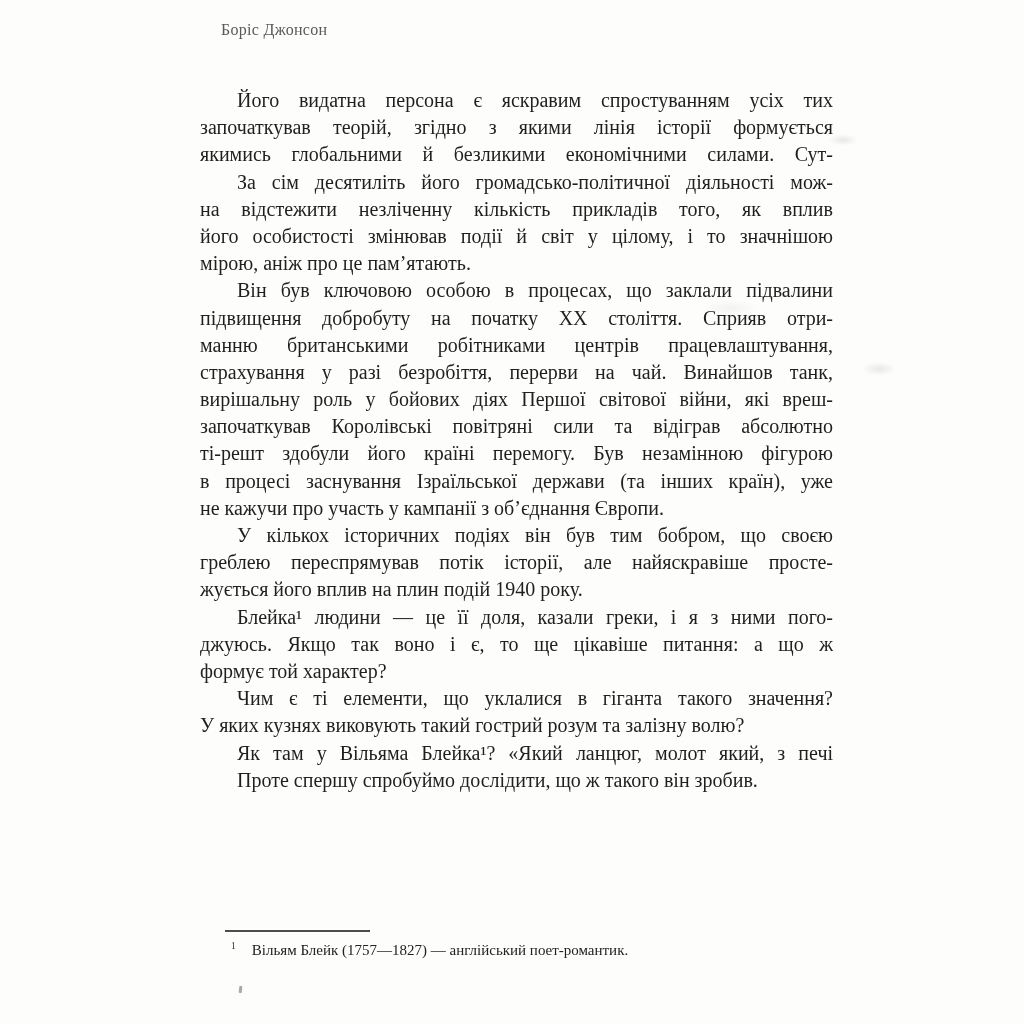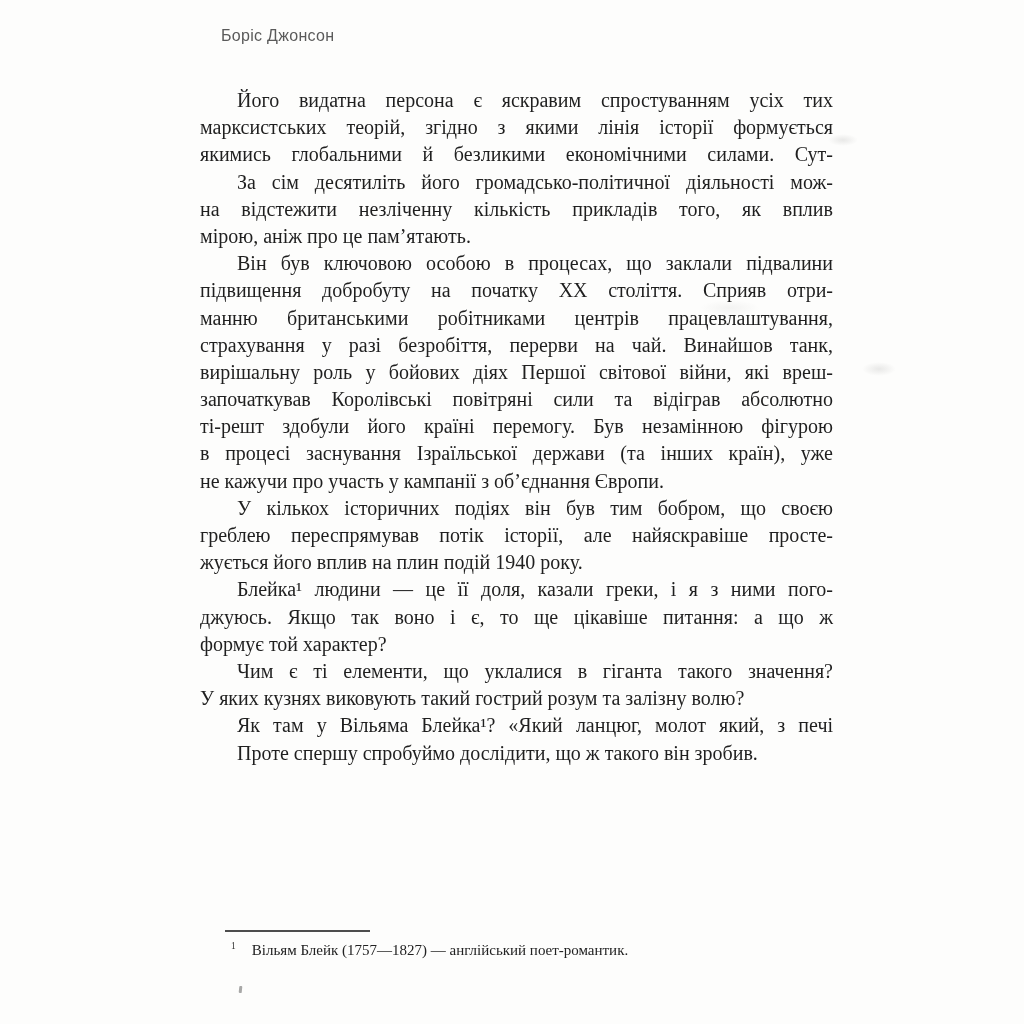--- a/index.html
+++ b/index.html
@@ -9,22 +9,22 @@
     font-family:"Liberation Serif", serif;
     position:relative;
     overflow:hidden;
   }
   .page{
     position:absolute;inset:0;
     background:#fdfdfc;
     color:#1f1f1f;
   }
   .running-header{
-    position:absolute;left:221px;top:27px;
-    font-family:Liberation Sans, sans-serif;
+    position:absolute;left:221px;top:21px;
+    font-family:Liberation Serif, serif;
     font-size:16px;letter-spacing:.3px;
     color:#5a5a5a;
   }
   .text-block{
     position:absolute;left:200px;top:87px;width:633px;
   }
   .para{margin:0;}
   .line{
     font-size:20px;
     line-height:27.2px;
@@ -62,26 +62,27 @@
 </head>
 <body>
 
 <div class="page">
 
   <div class="running-header">Боріс Джонсон</div>
 
   <div class="text-block">
       <div class="para">
         <div class="line first">Його видатна персона є яскравим спростуванням усіх тих</div>
-        <div class="line">марксистських теорій, згідно з якими лінія історії формується</div>
+        <div class="line">започаткував теорій, згідно з якими лінія історії формується</div>
         <div class="line">якимись глобальними й безликими економічними силами. Сут-</div>
       </div>
       <div class="para">
         <div class="line first">За сім десятиліть його громадсько-політичної діяльності мож-</div>
         <div class="line">на відстежити незліченну кількість прикладів того, як вплив</div>
+        <div class="line">його особистості змінював події й світ у цілому, і то значнішою</div>
         <div class="line last">мірою, аніж про це пам’ятають.</div>
       </div>
       <div class="para">
         <div class="line first">Він був ключовою особою в процесах, що заклали підвалини</div>
         <div class="line">підвищення добробуту на початку XX століття. Сприяв отри-</div>
         <div class="line">манню британськими робітниками центрів працевлаштування,</div>
         <div class="line">страхування у разі безробіття, перерви на чай. Винайшов танк,</div>
         <div class="line">вирішальну роль у бойових діях Першої світової війни, які вреш-</div>
         <div class="line">започаткував Королівські повітряні сили та відіграв абсолютно</div>
         <div class="line">ті-решт здобули його країні перемогу. Був незамінною фігурою</div>

